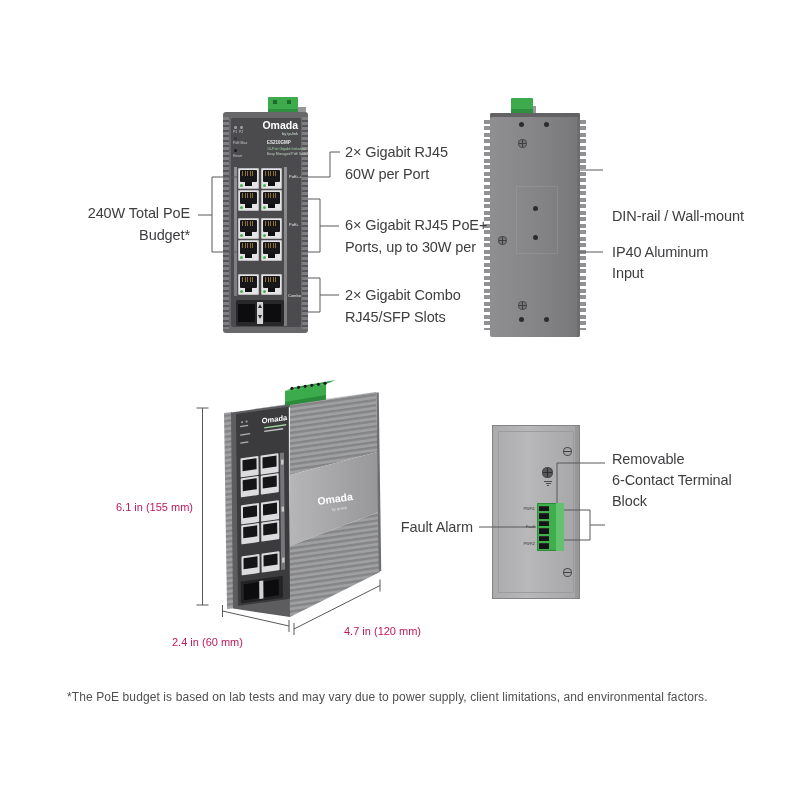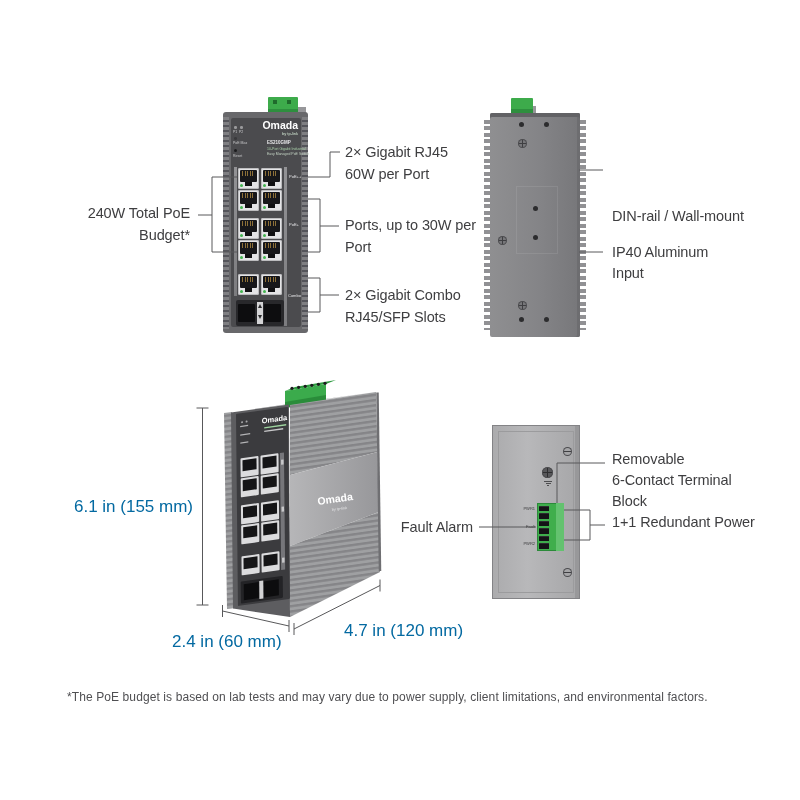--- a/index.html
+++ b/index.html
@@ -3,21 +3,21 @@
 <meta charset="utf-8">
 <style>
   html,body{margin:0;padding:0;background:#fff;}
   #canvas{position:relative;width:800px;height:800px;background:#ffffff;overflow:hidden;
           font-family:"Liberation Sans","DejaVu Sans",sans-serif;}
   .abs{position:absolute;}
   .callout{position:absolute;font-size:14.5px;line-height:22px;color:#3e3e40;
            letter-spacing:-0.1px;white-space:nowrap;z-index:10;}
   .callout.tight{line-height:21px;}
   .callout.right{text-align:right;}
-  .dimlabel{position:absolute;font-size:17px;line-height:18px;color:#0369a1;
+  .dimlabel{position:absolute;font-size:11px;line-height:18px;color:#be185d;
             white-space:nowrap;z-index:10;}
   .foot{position:absolute;font-size:12px;color:#4f4f52;letter-spacing:0.1px;
         white-space:nowrap;z-index:10;}
   svg{position:absolute;z-index:5;}
   
   .body1{position:absolute;left:223px;top:112px;width:85px;height:221px;background:#68686b;border-radius:3px;z-index:2;}
   .serr{position:absolute;width:6px;background:repeating-linear-gradient(to bottom,#7f7f82 0 3px,#54545a 3px 5px);z-index:3;}
   .panel1{position:absolute;left:231px;top:118px;width:70px;height:209px;background:#4b4b4e;border-radius:2px;z-index:3;}
   .gconn{position:absolute;background:linear-gradient(#3dab4b 0 70%,#2e8f3e 70%);border-radius:1px;z-index:2;}
   .gslot{position:absolute;width:4px;height:4px;background:#1f6b2c;z-index:3;}
@@ -189,22 +189,22 @@
 
     <div class="callout right" style="right:610px;top:202px;">
       <div>240W Total PoE</div>
       <div>Budget*</div>
     </div>
     <div class="callout" style="left:345px;top:141px;">
       <div>2× Gigabit RJ45</div>
       <div>60W per Port</div>
     </div>
     <div class="callout" style="left:345px;top:214px;">
+      <div>6× Gigabit RJ45 PoE+</div>
       <div>Ports, up to 30W per</div>
-      <div>Port</div>
     </div>
     <div class="callout" style="left:345px;top:284px;">
       <div>2× Gigabit Combo</div>
       <div>RJ45/SFP Slots</div>
     </div>
   </div>
 
   <div>
     <div class="gconn" style="left:511px;top:98px;width:22px;height:16px;"></div>
     <div class="gtab" style="left:529px;top:106px;width:7px;height:8px;"></div>
@@ -360,19 +360,18 @@
 
     <div class="callout tight" style="left:612px;top:449px;">
       <div>Removable</div>
       <div>6-Contact Terminal</div>
       <div>Block</div>
     </div>
     <div class="callout right" style="right:327px;top:516px;">
       <div>Fault Alarm</div>
     </div>
     <div class="callout tight" style="left:612px;top:512px;">
-      <div>1+1 Redundant Power</div>
     </div>
   </div>
 
   <div class="foot" style="left:67px;top:690px;">*The PoE budget is based on lab tests and may vary due to power supply, client limitations, and environmental factors.</div>
 
 </div>
 
 </body></html>

